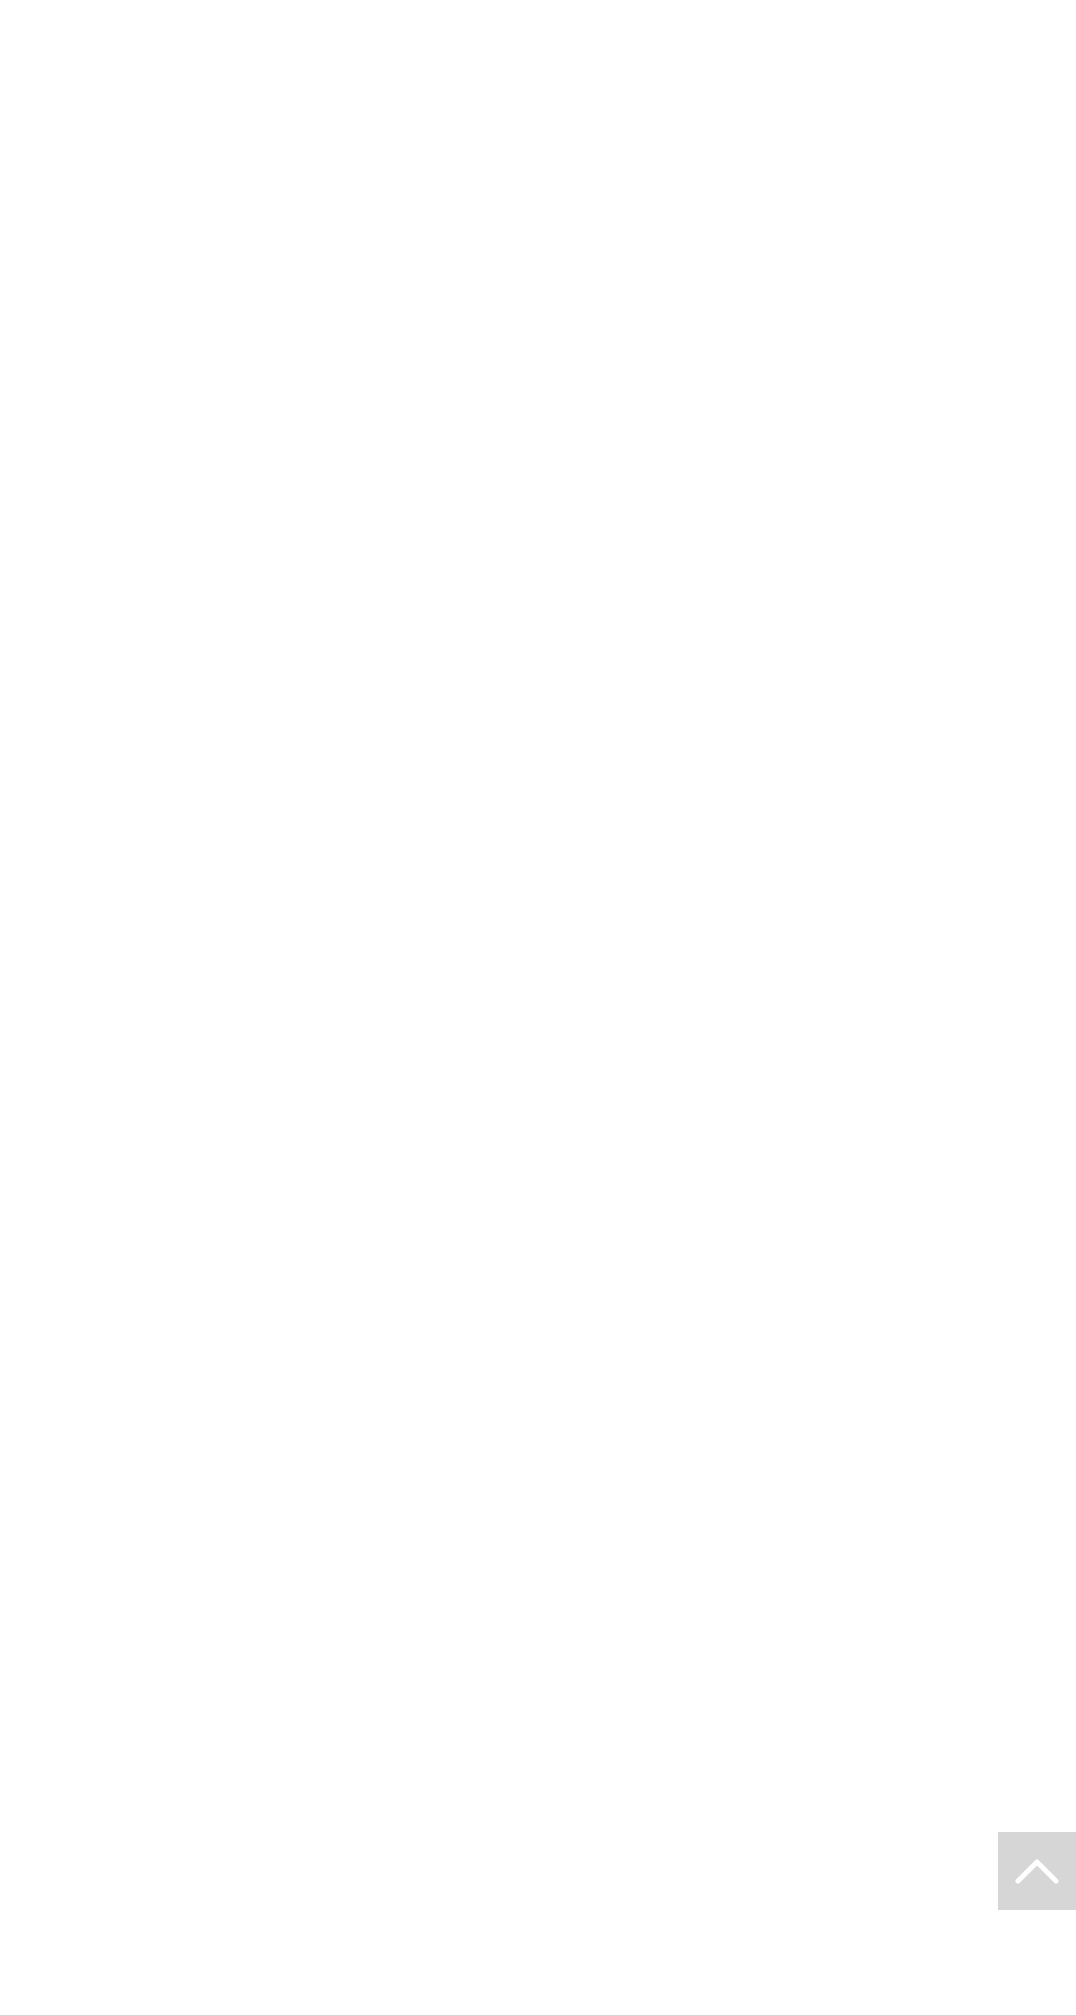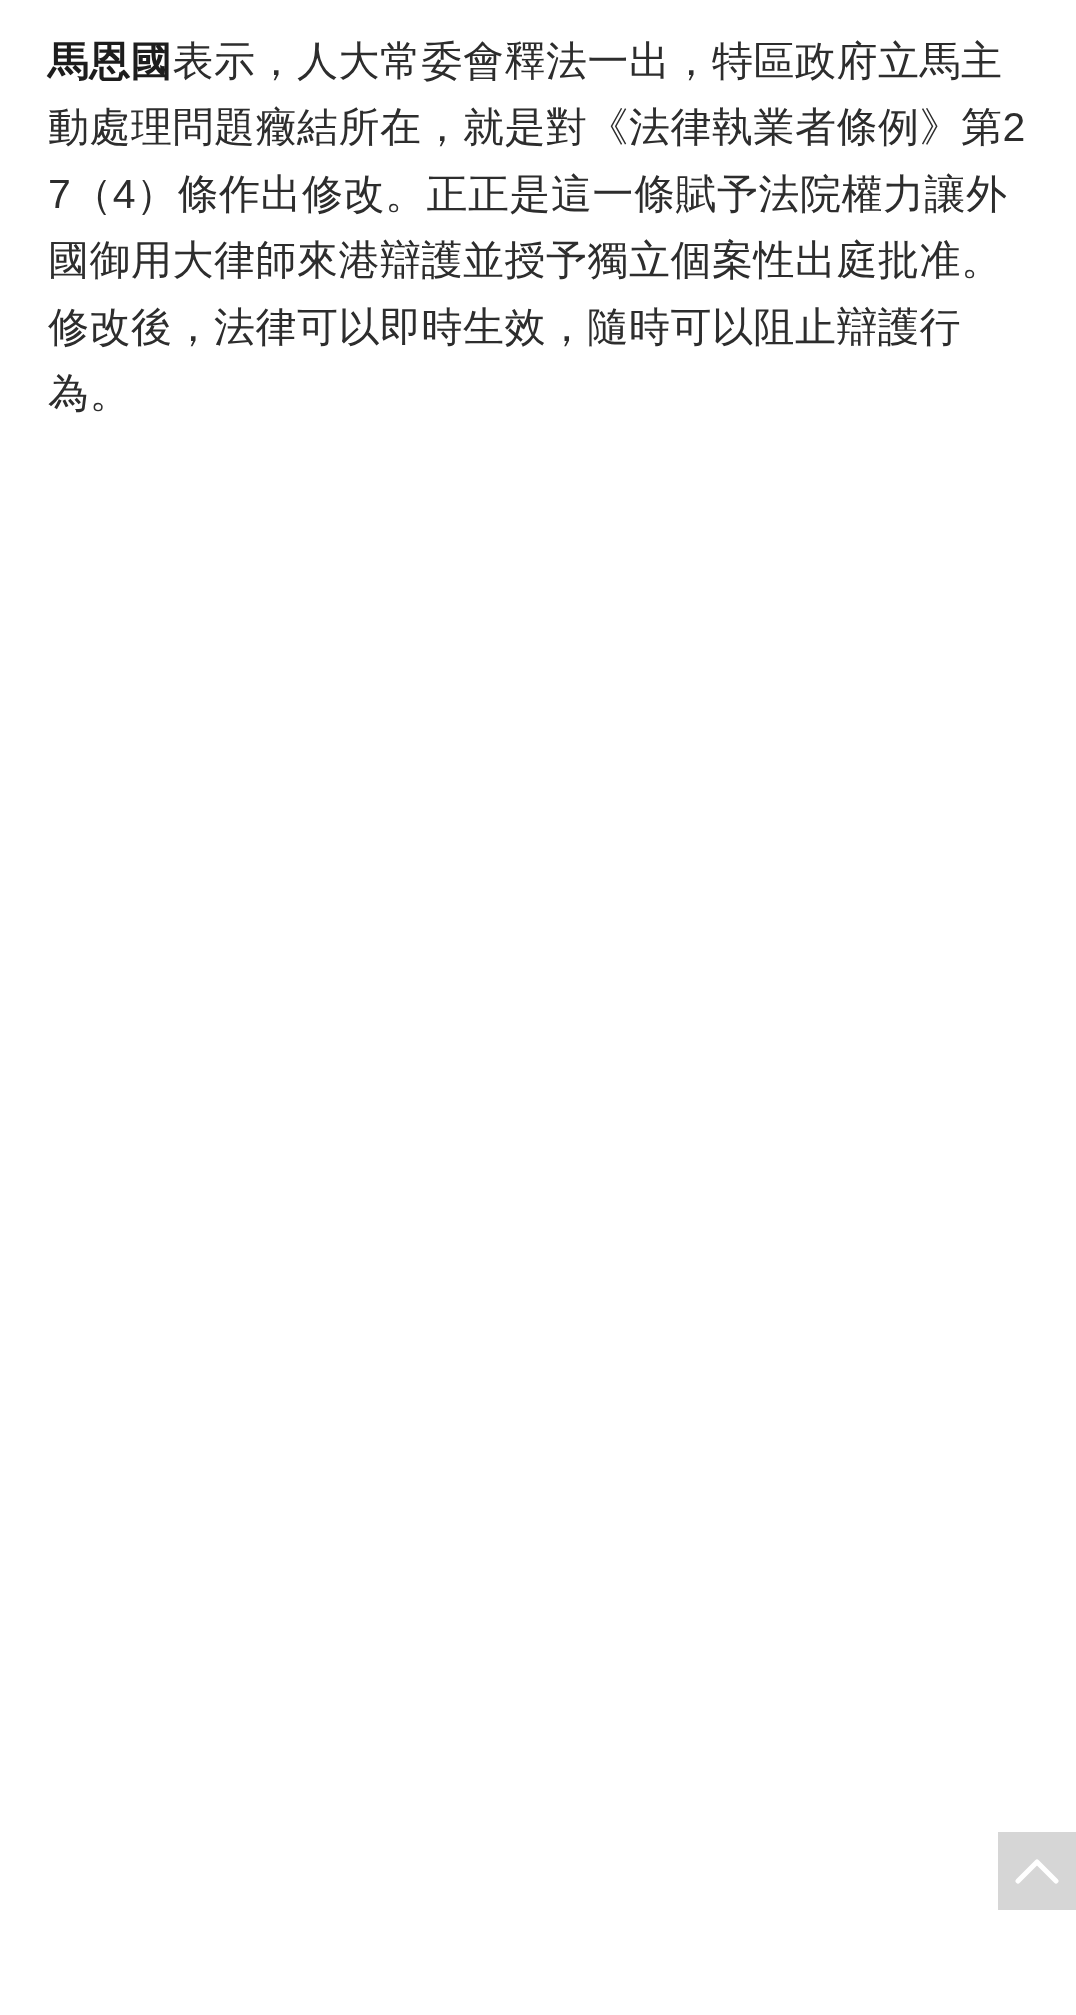--- a/index.html
+++ b/index.html
@@ -51,23 +51,20 @@
   }
   .back-to-top svg {
     display: block;
   }
 </style>
 </head>
 <body>
 
 <div class="article">
 
-  <p class="para">
-    <span class="lead">馬恩國</span><span>表示，人大常委會釋法一出，特區政府立馬主動處理問題癥結所在，就是對《法律執業者條例》第27（4）條作出修改。正正是這一條賦予法院權力讓外國御用大律師來港辯護並授予獨立個案性出庭批准。修改後，法律可以即時生效，隨時可以阻止辯護行為。</span>
-  </p>
 
 
 
 </div>
 
 <div class="back-to-top">
   <span>
     <svg width="46" height="32" viewBox="0 0 46 32" aria-hidden="true">
       <path d="M4 26 L23 7 L42 26" fill="none" stroke="#ffffff" stroke-width="5" stroke-linecap="round" stroke-linejoin="round"></path>
     </svg>

